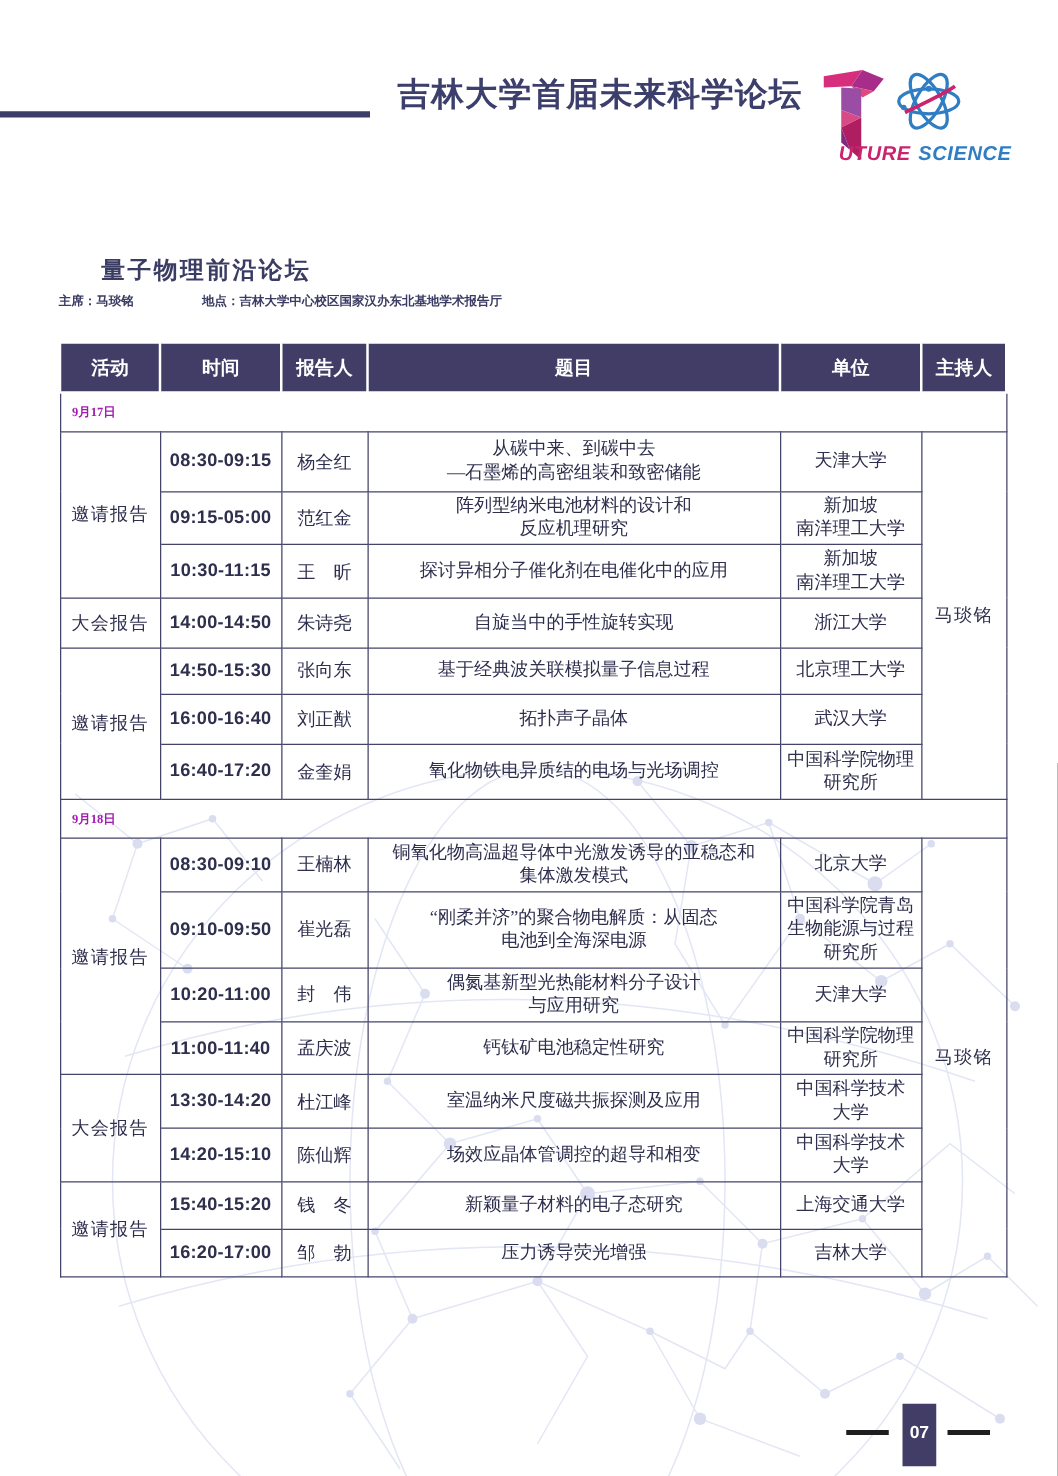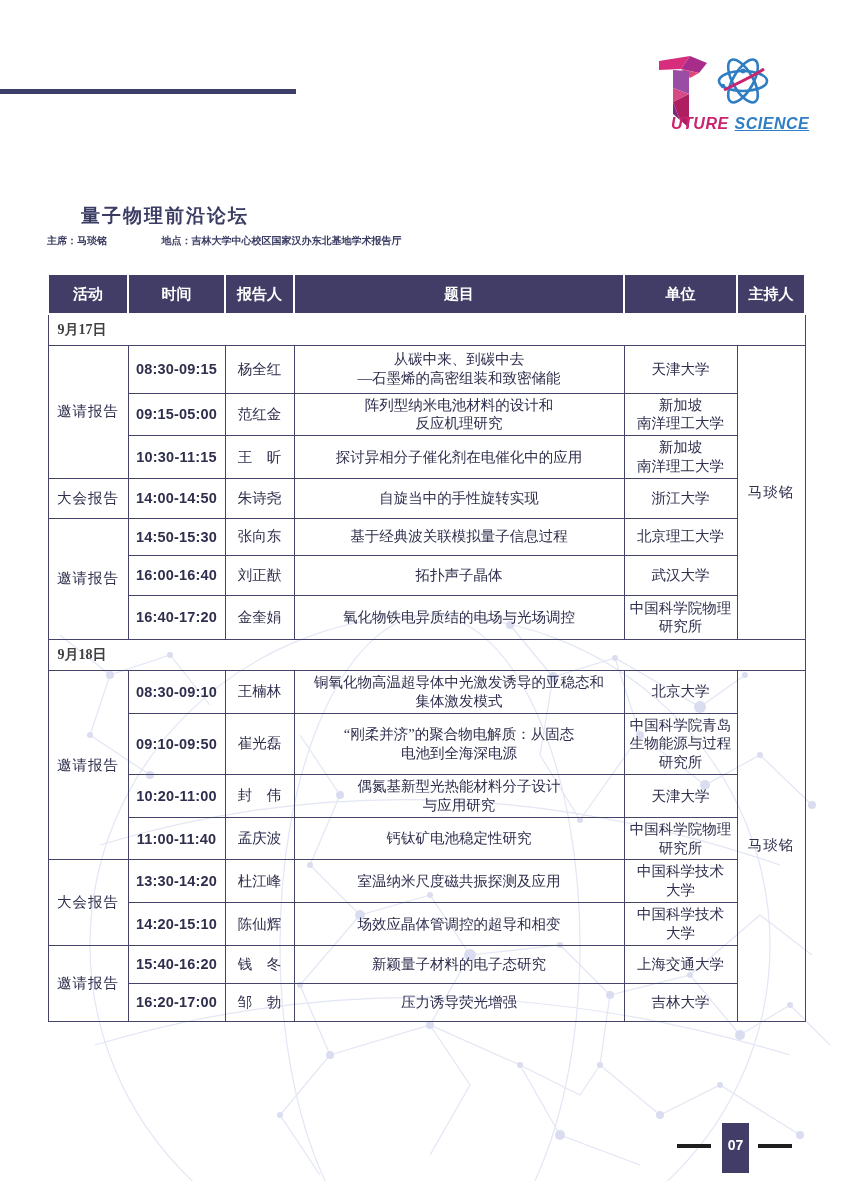--- a/index.html
+++ b/index.html
@@ -24,21 +24,21 @@
   
   .logo { position:absolute; left:658px; top:52px; width:186px; height:85px; }
   .logo .t-mark { position:absolute; left:0; top:4px; }
   .logo .atom { position:absolute; left:56px; top:0; }
   .logo-text {
     position:absolute; left:13px; top:63px; width:173px;
     font-family:"Liberation Sans", sans-serif; font-weight:bold; font-style:italic;
     font-size:16px; letter-spacing:0.5px; white-space:nowrap;
   }
   .logo-text .future { color:#c9246d;text-align:center; }
-  .logo-text .science { color:#2f7dc3; margin-left:6px;text-decoration:underline; }
+  .logo-text .science { color:#2f7dc3; margin-left:6px; }
   
   .forum-title {
     position:absolute; left:47px; top:203px;
     font-size:19px; font-weight:bold; color:#3b3c63; letter-spacing:2px;margin-left:34px;
   }
   .forum-meta {
     position:absolute; left:47px; top:234px;
     font-size:10px; font-weight:bold; color:#3b3c63;
   }
   .forum-meta .chair-group { margin-right:52px; }
@@ -51,21 +51,21 @@
     background:#413d66; color:#ffffff;
     font-family:Liberation Mono, monospace; font-weight:bold; font-size:15px;
     border:2px solid #ffffff; height:40px;
   }
   table.schedule td {
     border:1px solid #44446b; text-align:center; vertical-align:middle;
     font-size:14.5px; color:#2e2e4d; padding:2px 3px; background:transparent;
   }
   tr.date-row { height:31px; }
   tr.date-row td {
-    text-align:left; padding-left:9px; font-weight:bold; font-size:14px; color:#404040;
+    text-align:left; padding-left:9px; font-weight:bold; font-size:10px; color:#a21caf;
   }
   td.time-cell {
     font-family:"Liberation Sans", sans-serif; font-weight:bold; font-size:13.5px;
     color:#222238; letter-spacing:0.2px;
   }
   td.activity-cell, td.host-cell { font-size:15px; letter-spacing:1px; }
   td.talk-title-cell, td.org-cell { white-space:pre-line; line-height:1.3; }
   tr.rh48{height:48px} tr.rh42{height:42px} tr.rh40{height:40px}
   tr.rh39{height:39px} tr.rh38{height:38px} tr.rh37{height:37px}
   tr.rh44{height:44px} tr.rh54{height:54px}
@@ -145,20 +145,21 @@
       <circle cx="790" cy="390" r="3"></circle>
         <circle cx="800" cy="520" r="4"></circle>
     </g>
   </svg>
 
   <div class="content-layer">
 
     <div class="header-rule"></div>
 
     <div class="header-center">
+      <div class="main-title">吉林大学首届未来科学论坛</div>
     </div>
 
     <div class="logo">
       <svg class="t-mark" width="50" height="80" viewBox="0 0 50 80">
         <polygon points="1,5 32,0 23,13 1,14" fill="#d62d7c"></polygon>
         <polygon points="32,0 49,7 41,17 23,13" fill="#a82d8a"></polygon>
         <polygon points="23,13 41,17 32,22" fill="#e0487c"></polygon>
         <polygon points="15,14 31,15 31,38 15,32" fill="#9a4da4"></polygon>
         <polygon points="15,32 31,38 15,46" fill="#d84a86"></polygon>
         <polygon points="15,46 31,38 31,72 22,64" fill="#b01e62"></polygon>
@@ -304,21 +305,21 @@
         </tr>
         <tr class="rh40">
           <td class="time-cell">14:20-15:10</td>
           <td class="speaker-cell">陈仙辉</td>
           <td class="talk-title-cell">场效应晶体管调控的超导和相变</td>
           <td class="org-cell">中国科学技术
 大学</td>
         </tr>
         <tr class="rh38">
           <td class="activity-cell" rowspan="2">邀请报告</td>
-          <td class="time-cell">15:40-16:20</td>
+          <td class="time-cell">15:40-15:20</td>
           <td class="speaker-cell">钱　冬</td>
           <td class="talk-title-cell">新颖量子材料的电子态研究</td>
           <td class="org-cell">上海交通大学</td>
         </tr>
         <tr class="rh38">
           <td class="time-cell">16:20-17:00</td>
           <td class="speaker-cell">邹　勃</td>
           <td class="talk-title-cell">压力诱导荧光增强</td>
           <td class="org-cell">吉林大学</td>
         </tr>

